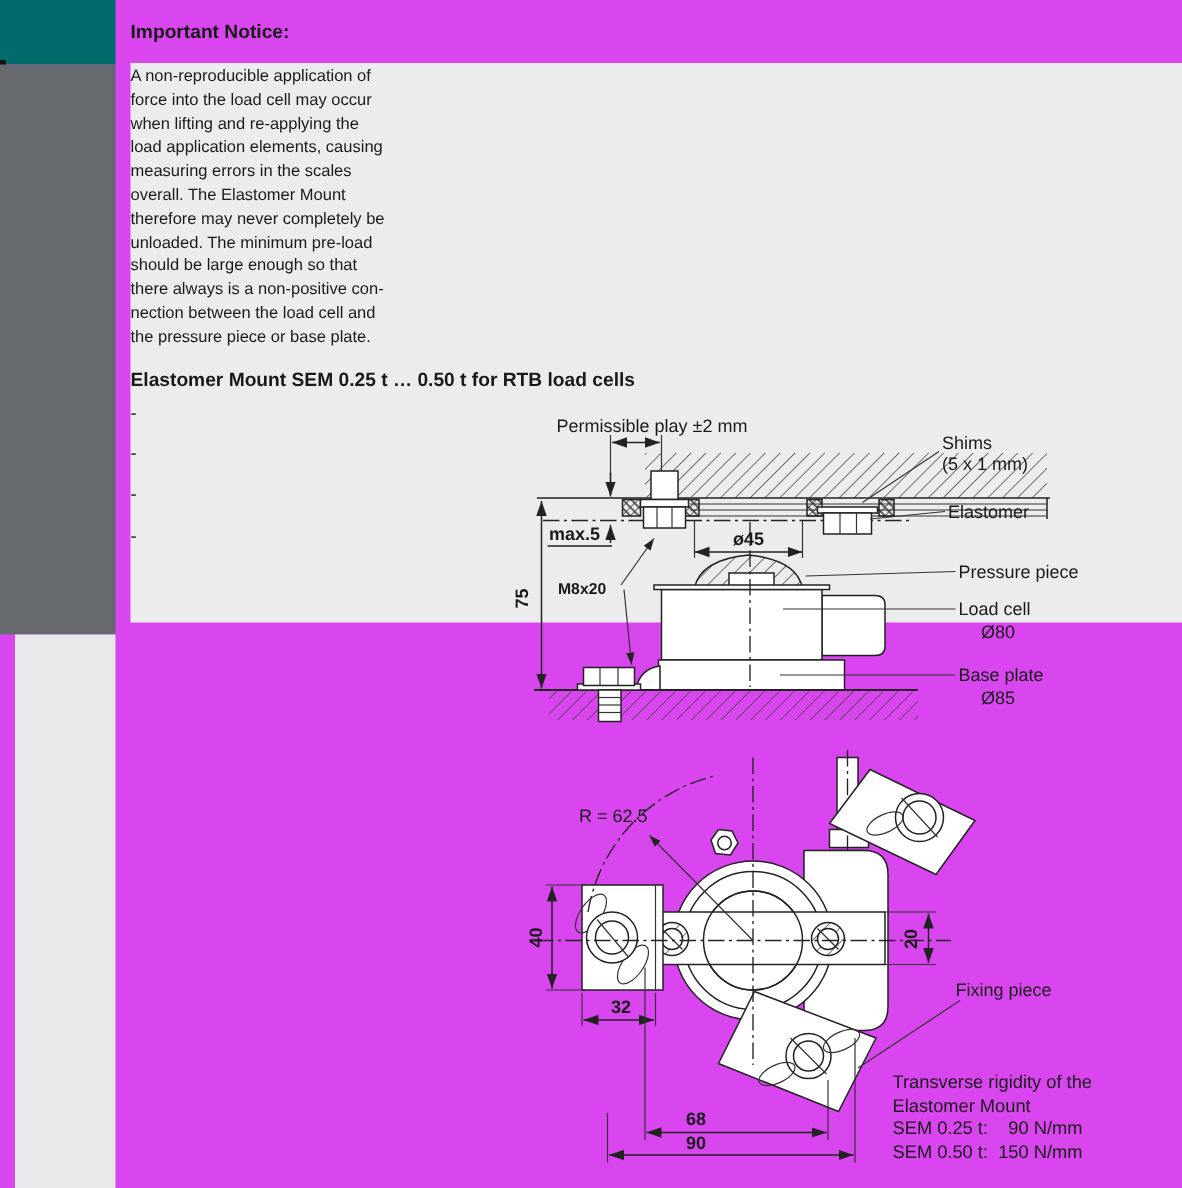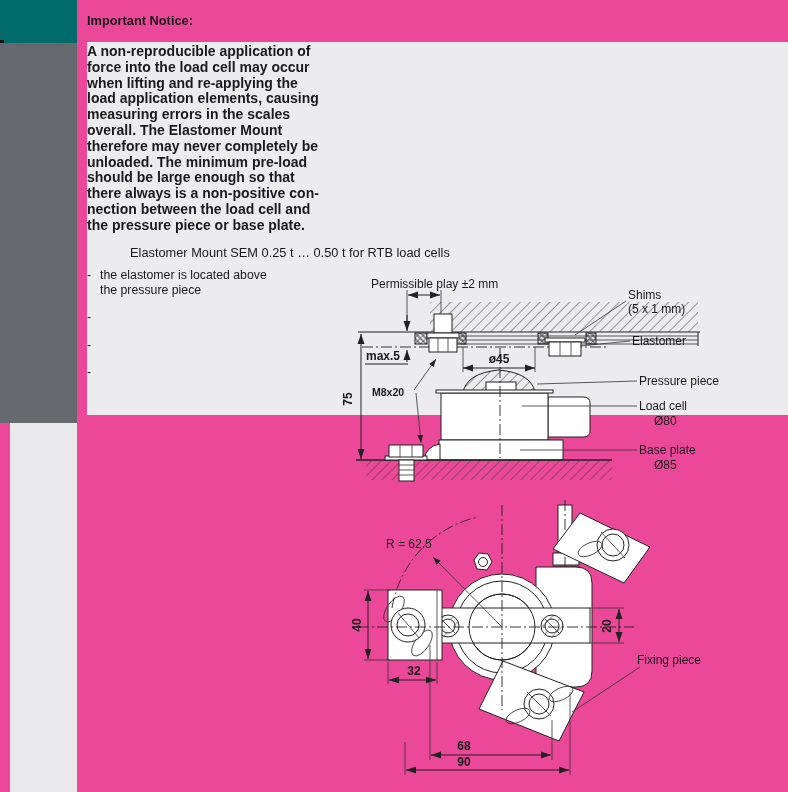--- a/index.html
+++ b/index.html
@@ -1,26 +1,26 @@
 <!DOCTYPE html>
 <html><head>
 <meta charset="utf-8">
 <style>
   html,body{margin:0;padding:0;background:#fff;}
-  .page{position:relative;width:788px;height:792px;background:#ec4899;overflow:hidden;
+  .page{position:relative;width:788px;height:792px;background:#d946ef;overflow:hidden;
         font-family:"Liberation Sans",sans-serif;color:#1a1a1a;}
   .abs{position:absolute;}
   .teal-square{left:0;top:0;width:77px;height:43px;}
   .page-tick{left:0;top:40px;width:4px;height:5px;}
   .sidebar-dark{left:0;top:43px;width:77px;height:380px;}
   .sidebar-light{left:10px;top:423px;width:67px;height:369px;}
   .content-band{left:87px;top:42px;width:701px;height:373px;}
   .h1{left:87px;top:13px;font-size:12.8px;font-weight:bold;}
-  .notice{left:87px;top:44px;width:250px;font-size:14px;line-height:15.8px;white-space:pre-line;font-weight:bold;}
-  .h2{left:87px;top:245px;font-size:12.8px;font-weight:normal;padding-left:43px;}
+  .notice{left:87px;top:44px;width:250px;font-size:11px;line-height:15.8px;white-space:pre-line;}
+  .h2{left:87px;top:245px;font-size:12.8px;font-weight:bold;}
   .bullets{left:87px;top:268px;width:270px;font-size:12.3px;line-height:15.2px;}
   .bullet{display:flex;margin-bottom:12px;}
   .bullet .dash{width:13px;flex:0 0 13px;}
   .bullet .btext{white-space:pre-line;}
   .rigidity{left:595px;top:714px;font-size:12.2px;line-height:15.6px;white-space:pre;}
   svg text{font-family:"Liberation Sans",sans-serif;fill:#1a1a1a;}
   .lbl{font-size:12px;}
   .dim{font-size:12px;font-weight:bold;}
   .dimsm{font-size:10.5px;font-weight:bold;}
   .ln{stroke:#222;stroke-width:1;fill:none;}
@@ -50,22 +50,20 @@
 unloaded. The minimum pre-load
 should be large enough so that
 there always is a non-positive con-
 nection between the load cell and
 the pressure piece or base plate.</div>
   <div class="abs h2">Elastomer Mount SEM 0.25 t … 0.50 t for RTB load cells</div>
 
   <div class="abs bullets">
     <div class="bullet">
       <span class="dash">-</span>
-      <span class="btext">the elastomer is located above
-the pressure piece</span>
     </div>
     <div class="bullet">
       <span class="dash">-</span>
     </div>
     <div class="bullet">
       <span class="dash">-</span>
     </div>
     <div class="bullet">
       <span class="dash">-</span>
     </div>
@@ -316,14 +314,18 @@
       <line class="ln" x1="406" y1="770" x2="569" y2="770" marker-start="url(#arr)" marker-end="url(#arr)"></line>
       <text class="dim" x="464" y="766" text-anchor="middle">90</text>
     </g>
 
     <g>
       <text class="lbl" x="637" y="664">Fixing piece</text>
       <line class="lnthin" x1="640" y1="667" x2="572" y2="712"></line>
     </g>
   </svg>
 
+  <div class="abs rigidity">Transverse rigidity of the
+Elastomer Mount
+SEM 0.25 t:    90 N/mm
+SEM 0.50 t:  150 N/mm</div>
 
 </div>
 
 </body></html>

